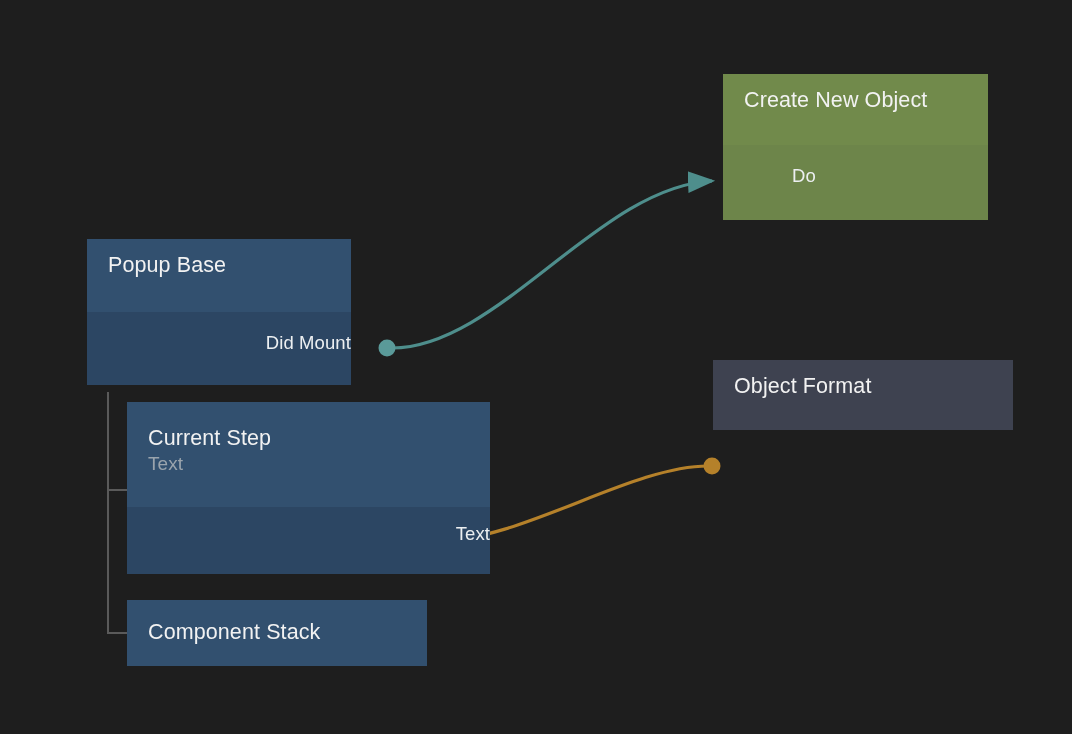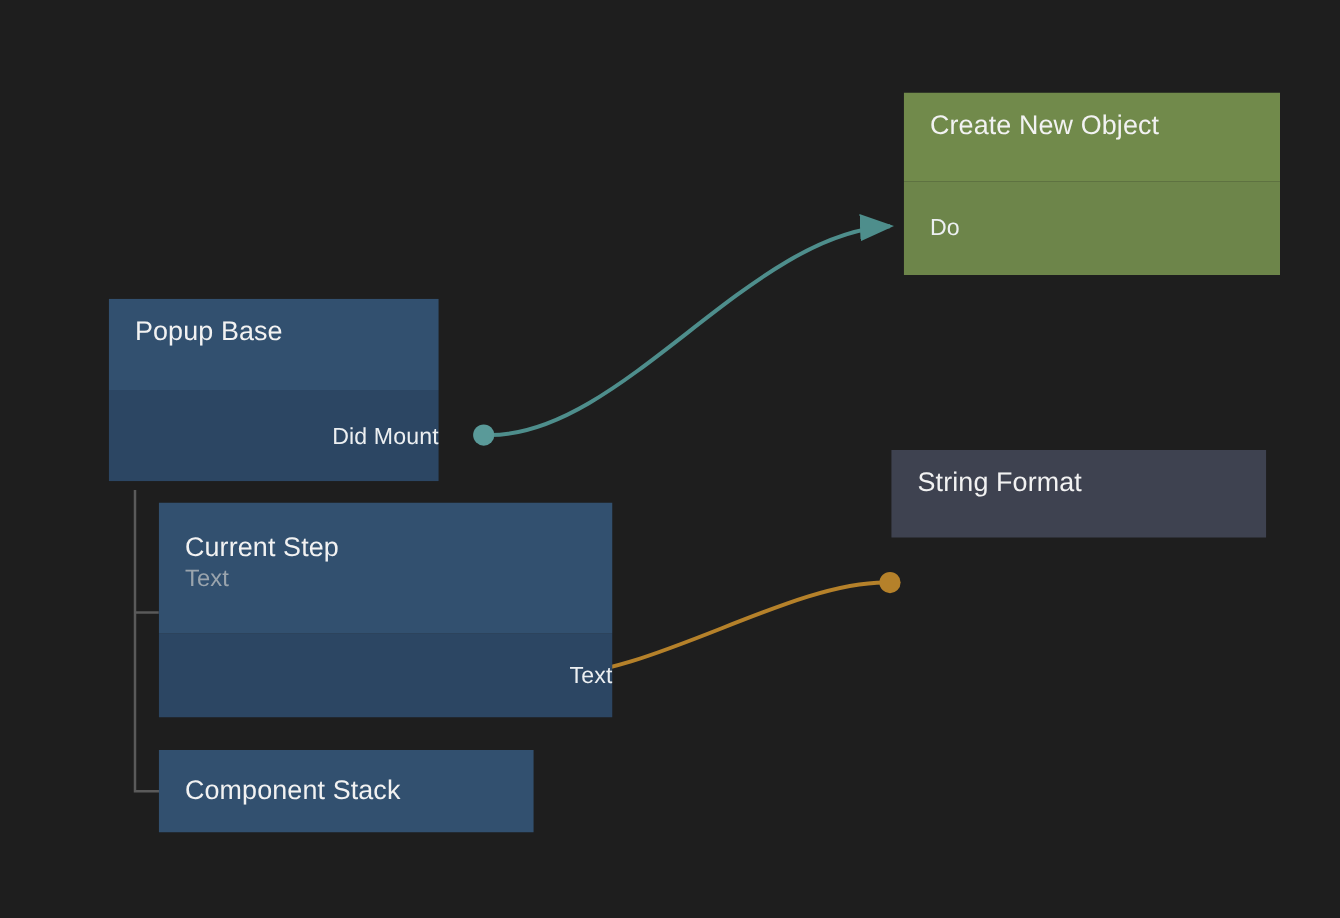--- a/index.html
+++ b/index.html
@@ -52,23 +52,23 @@
     margin-top: 2px;
     white-space: nowrap;
   }
   .node-body {
     box-sizing: border-box;
     position: relative;
   }
   .port-row {
     box-sizing: border-box;
     display: flex;
-    align-items: center;
     height: 34px;
     position: relative;
+    margin-left: 48px;
   }
   .port-row.out {
     justify-content: flex-end;
   }
   .port-row.in {
     justify-content: flex-start;
     padding-left: 21px;
   }
   .port-label {
     font-size: 18.5px;
@@ -125,21 +125,21 @@
     display: flex;
     align-items: center;
     padding-top: 0;
     padding-bottom: 0;
   }
 
   
   #node-create-new-object {
     left: 723px;
     top: 74px;
-    width: 301px;
+    width: 265px;
     height: 146px;
   }
   #node-create-new-object .node-header {
     height: 71px;
     background: #718a4b;
   }
   #node-create-new-object .node-body {
     height: 75px;
     background: #6d854a;
     padding-top: 20px;
@@ -233,17 +233,17 @@
     </div>
     <div class="node-body">
       <div class="port-row in">
         <span class="port-label">Do</span>
       </div>
     </div>
   </div>
 
   <div class="node" id="node-string-format">
     <div class="node-header">
-      <div class="node-title">String Format</div>
+      <div class="node-title">Object Format</div>
     </div>
   </div>
 
 </div>
 
 </body></html>

